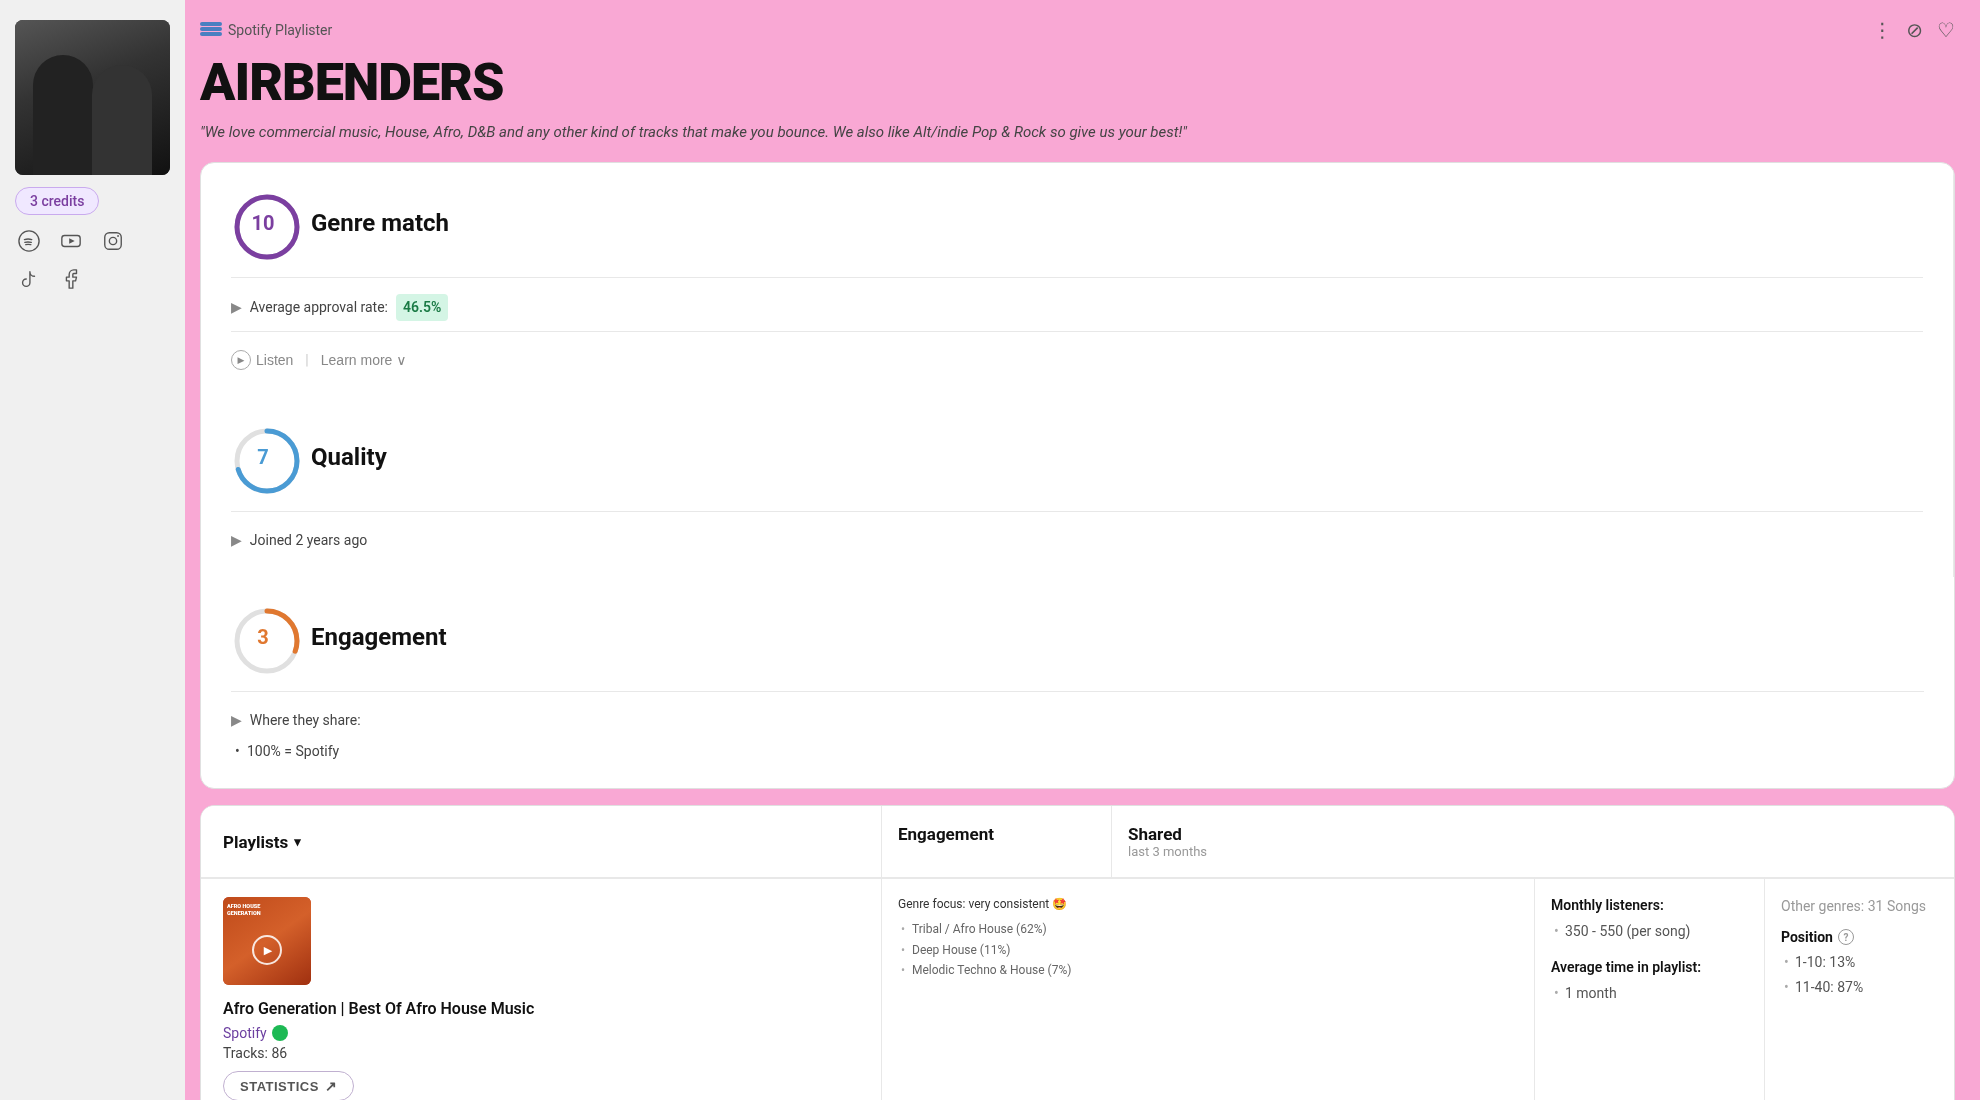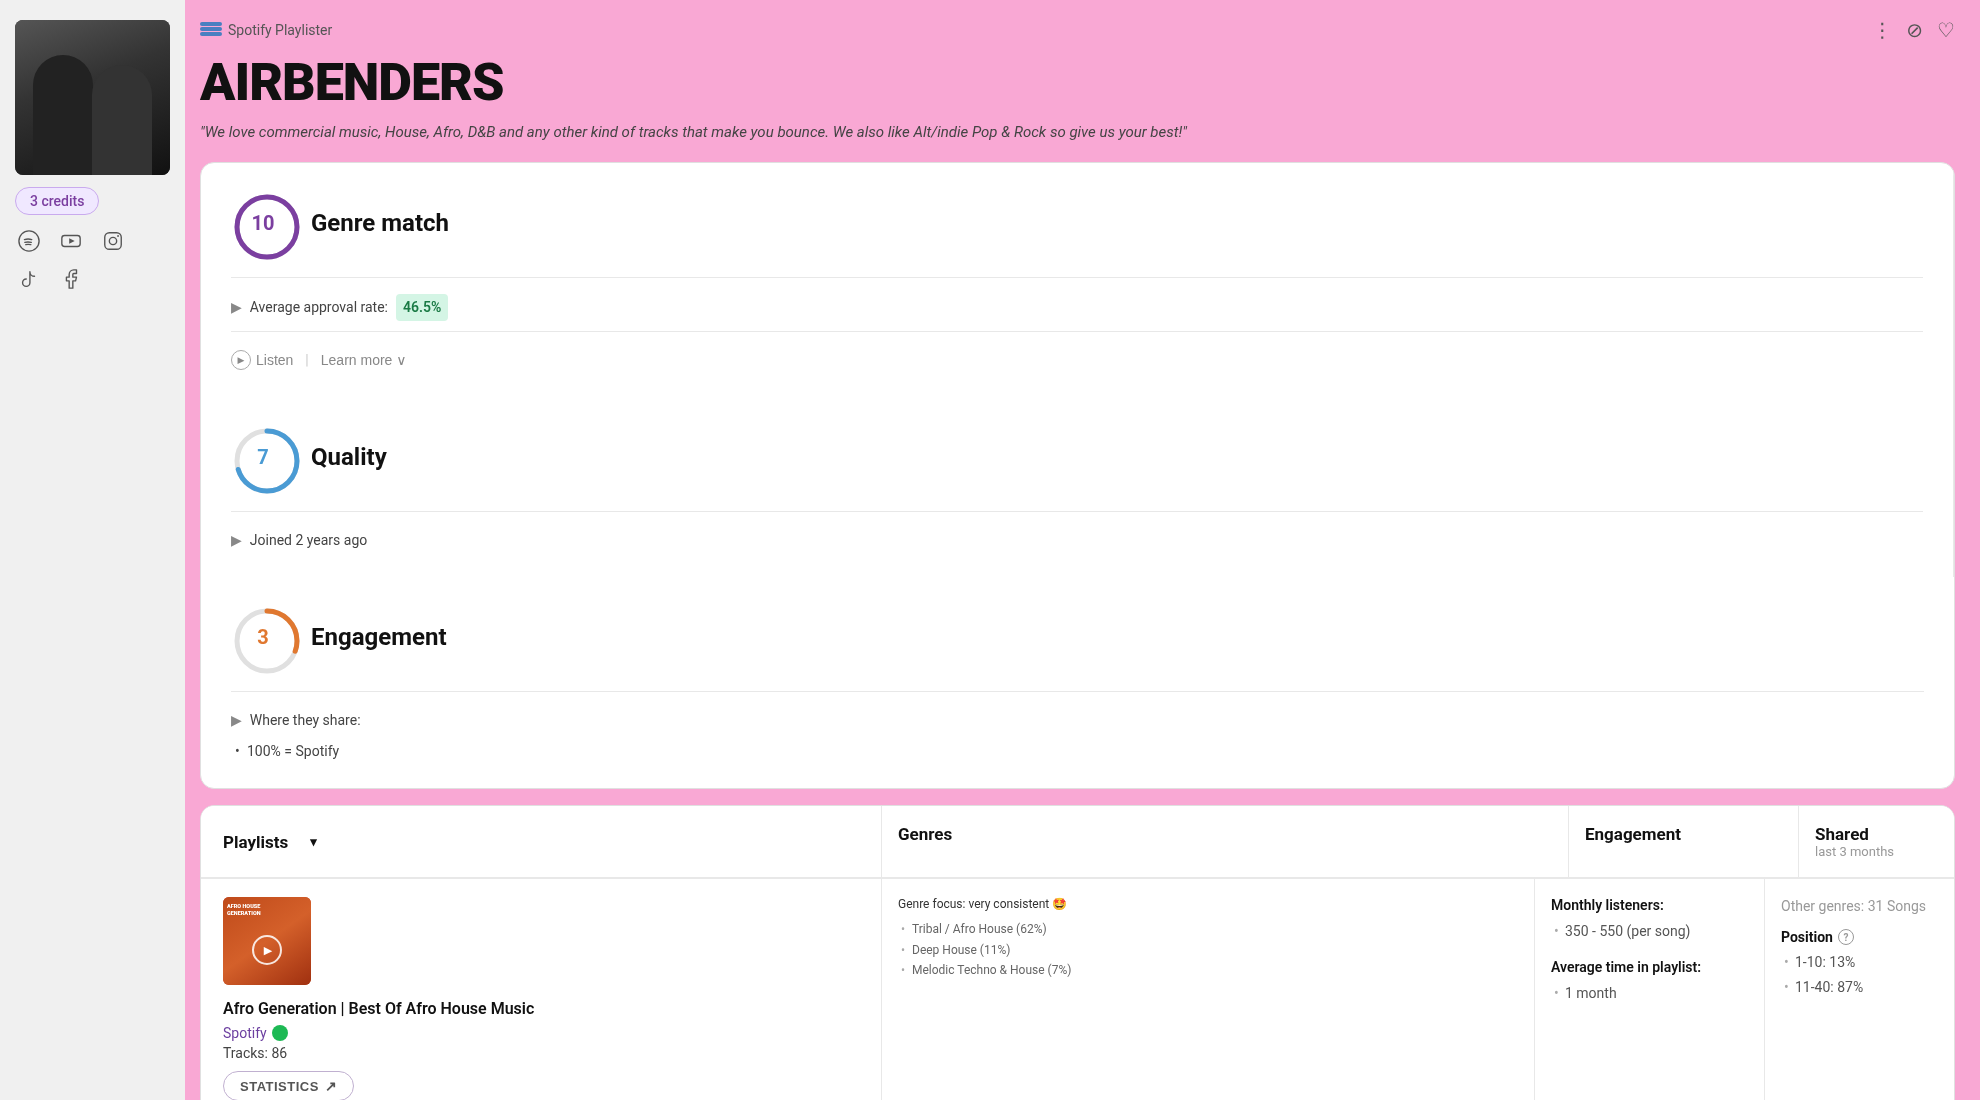--- a/index.html
+++ b/index.html
@@ -254,21 +254,21 @@
       background: #fff;
     }
     .col-playlist {
       width: 680px;
       padding: 18px 22px;
       font-weight: 700;
       font-size: 17px;
       color: #111;
       display: flex;
       align-items: center;
-      gap: 22px;
+      gap: 6px;
       cursor: pointer;
     }
     .col-genres {
       flex: 1;
       padding: 18px 16px;
       font-weight: 700;
       font-size: 17px;
       color: #111;
       border-left: 1px solid #e8e8e8;
     }
@@ -660,21 +660,20 @@
       </div>
     </div>
 
     <div class="playlist-table-card">
 
       <div class="table-header">
         <div class="col-playlist">
           <span>Playlists</span>
           <span class="chevron-down">▾</span>
         </div>
-        <div class="col-genres">Genres</div>
         <div class="col-engagement">Engagement</div>
         <div class="col-shared">
           <div class="shared-title">Shared</div>
           <div class="shared-sub">last 3 months</div>
         </div>
       </div>
 
       <div class="table-row">
 
         <div class="cell-playlist">

